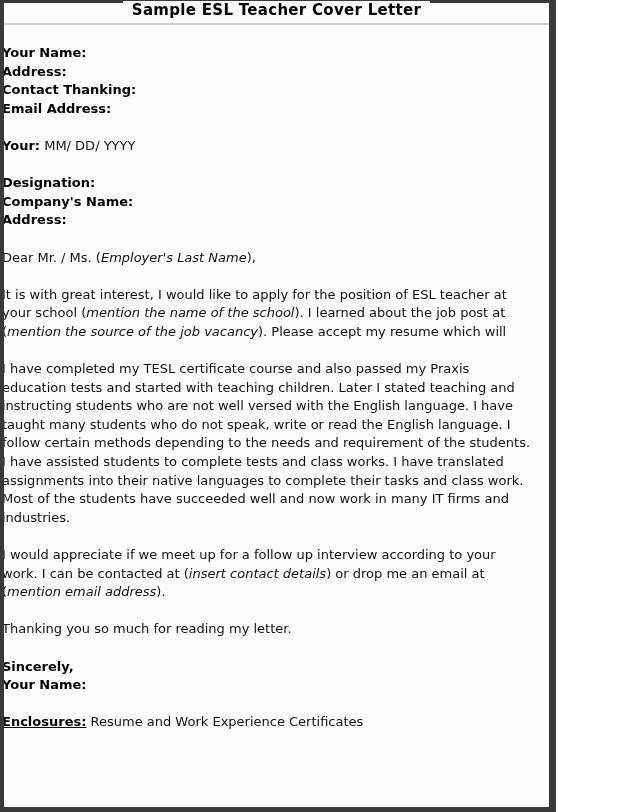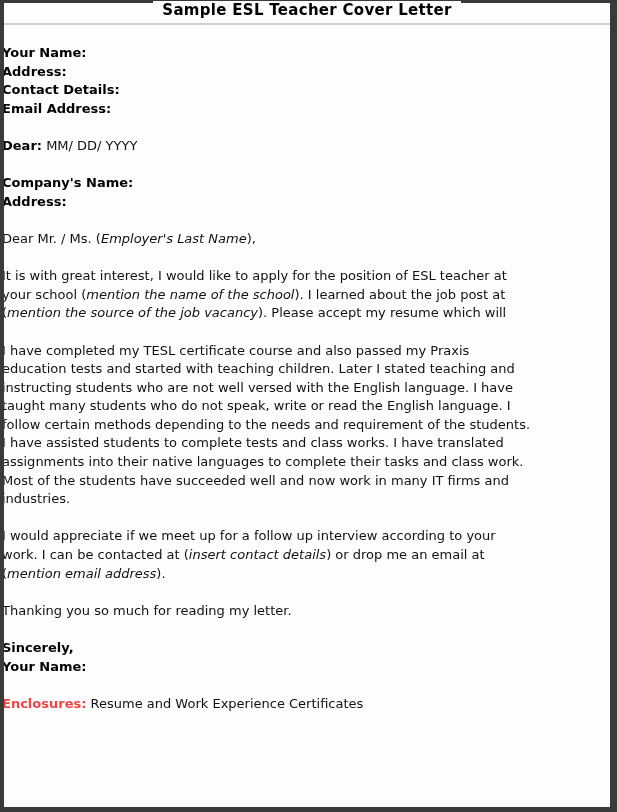--- a/index.html
+++ b/index.html
@@ -4,21 +4,21 @@
 <style>
   :root{
     --border-color:#3a3a3a;
     --rule-color:#cdcdcd;
     --bg-color:#fdfdfd;
     --text-color:#111111;
   }
   html,body{margin:0;padding:0;background:#ffffff;}
   .page{
     position:relative;
-    width:617px;height:812px;
+    width:556px;height:812px;
     overflow:hidden;
     background:var(--bg-color);
     font-family:"DejaVu Sans","Liberation Sans",sans-serif;
     color:var(--text-color);
   }
   
   .top-bar{position:absolute;top:0;left:0;right:0;height:3px;background:var(--border-color);z-index:2;}
   .border-left{position:absolute;top:0;left:0;bottom:0;width:4px;background:var(--border-color);z-index:5;}
   .border-right{position:absolute;top:0;right:0;bottom:0;width:7px;background:var(--border-color);z-index:5;}
   .border-bottom{position:absolute;bottom:0;left:0;right:0;height:5px;background:var(--border-color);z-index:5;}
@@ -43,42 +43,43 @@
     overflow:hidden;
     padding-top:19px;
     font-size:13px;line-height:18.6px;
     z-index:1;
   }
   .block{margin:0 0 18.6px -2px;}
   .line{white-space:pre;}
   .run-n{font-style:normal;font-weight:normal;}
   .run-b{font-weight:bold;color:#000;}
   .run-i{font-style:italic;}
-  .run-bu{font-weight:bold;color:#ef4444;}
+  .run-bu{font-weight:bold;text-decoration:underline;color:#000000;}
 </style>
 </head>
 <body>
 
 <div class="page">
   <div class="top-bar"></div>
   <div class="title-row">
     <span class="title">Sample ESL Teacher Cover Letter</span>
   </div>
   <div class="rule"></div>
   <div class="content">
       <div class="block">
         <div class="line"><span class="run-b">Your Name:</span></div>
         <div class="line"><span class="run-b">Address:</span></div>
-        <div class="line"><span class="run-b">Contact Details:</span></div>
+        <div class="line"><span class="run-b">Contact Thanking:</span></div>
         <div class="line"><span class="run-b">Email Address:</span></div>
       </div>
       <div class="block">
-        <div class="line"><span class="run-b">Dear:</span><span class="run-n"> MM/ DD/ YYYY</span></div>
+        <div class="line"><span class="run-b">Your:</span><span class="run-n"> MM/ DD/ YYYY</span></div>
       </div>
       <div class="block">
+        <div class="line"><span class="run-b">Designation:</span></div>
         <div class="line"><span class="run-b">Company's Name:</span></div>
         <div class="line"><span class="run-b">Address:</span></div>
       </div>
       <div class="block">
         <div class="line"><span class="run-n">Dear Mr. / Ms. (</span><span class="run-i">Employer's Last Name</span><span class="run-n">),</span></div>
       </div>
       <div class="block">
         <div class="line"><span class="run-n">It is with great interest, I would like to apply for the position of ESL teacher at</span></div>
         <div class="line"><span class="run-n">your school (</span><span class="run-i">mention the name of the school</span><span class="run-n">). I learned about the job post at</span></div>
         <div class="line"><span class="run-n">(</span><span class="run-i">mention the source of the job vacancy</span><span class="run-n">). Please accept my resume which will</span></div>

